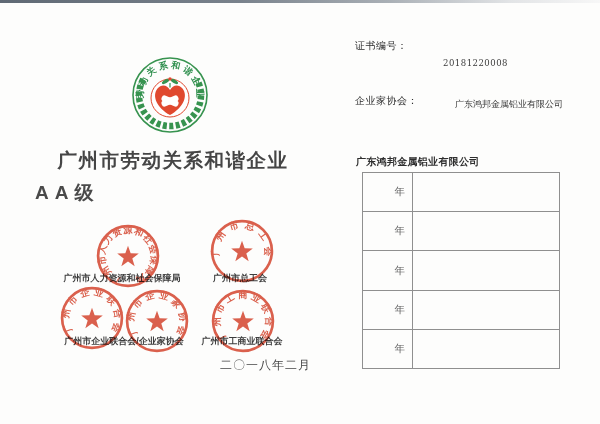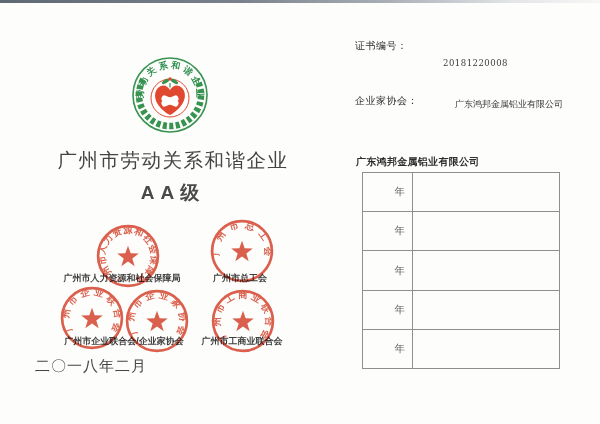--- a/index.html
+++ b/index.html
@@ -10,46 +10,46 @@
   .top-edge{
     position:absolute;left:0;top:0;width:600px;height:3px;
     background:linear-gradient(to right,#5f6974 0%,#79828c 40%,#aab0b6 65%,#e2e4e6 85%,#f7f7f7 100%);
   }
 
   
   .logo{position:absolute;left:131px;top:56px;width:78px;height:78px;}
   .logo-arc-text{font-size:9px;font-weight:bold;fill:#2f8f4e;letter-spacing:1px;}
   .title-line1{
     position:absolute;left:35px;top:147px;width:276px;text-align:center;
-    font-size:19.5px;font-weight:normal;color:#454545;letter-spacing:1.5px;white-space:nowrap;
+    font-size:19.5px;font-weight:bold;color:#454545;letter-spacing:1.5px;white-space:nowrap;
   }
   .title-line2{
-    position:absolute;left:35px;top:180px;width:276px;text-align:center;
+    position:absolute;left:35px;top:180px;width:276px;
     font-size:19px;font-weight:bold;color:#4a4a4a;letter-spacing:6px;
   }
   .seal{position:absolute;width:66px;height:66px;mix-blend-mode:multiply;opacity:.9;}
   .seal-ring{fill:none;stroke:#d8503a;stroke-width:2.6;}
   .seal-text{font-size:9px;font-weight:bold;fill:#d8503a;}
   .seal-star{fill:#d8503a;}
   .s1{left:95px;top:223px;}
   .s2{left:209px;top:218px;}
   .s3{left:59px;top:285px;}
   .s4{left:124px;top:288px;}
   .s5{left:210px;top:288px;}
   .seal-label{
     position:absolute;text-align:center;font-size:9px;font-weight:bold;
     color:#3d3d3d;white-space:nowrap;
   }
   .lbl1{left:40px;top:272px;width:164px;}
   .lbl2{left:178px;top:272px;width:124px;}
   .lbl3{left:33px;top:335px;width:182px;}
   .lbl4{left:168px;top:335px;width:148px;}
   .issue-date{
-    position:absolute;left:35px;top:357px;width:276px;text-align:left;
-    font-size:15px;color:#454545;letter-spacing:1px;
+    position:absolute;left:35px;top:357px;width:276px;text-align:right;
+    font-size:12px;color:#454545;letter-spacing:1px;
   }
 
   
   .field-label{position:absolute;font-size:10px;font-weight:normal;color:#2e2e2e;letter-spacing:.5px;white-space:nowrap;}
   .field-value{position:absolute;font-size:9px;color:#3a3a3a;font-family:"DejaVu Serif","Liberation Serif",serif;white-space:nowrap;}
   .cert-label{left:355px;top:39px;}
   .cert-value{left:419px;top:58px;font-size:8.5px;letter-spacing:.5px;margin-left:24px;}
   .holder-label{left:355px;top:94px;}
   .holder-value{left:455px;top:98px;}
   .verify-heading{

